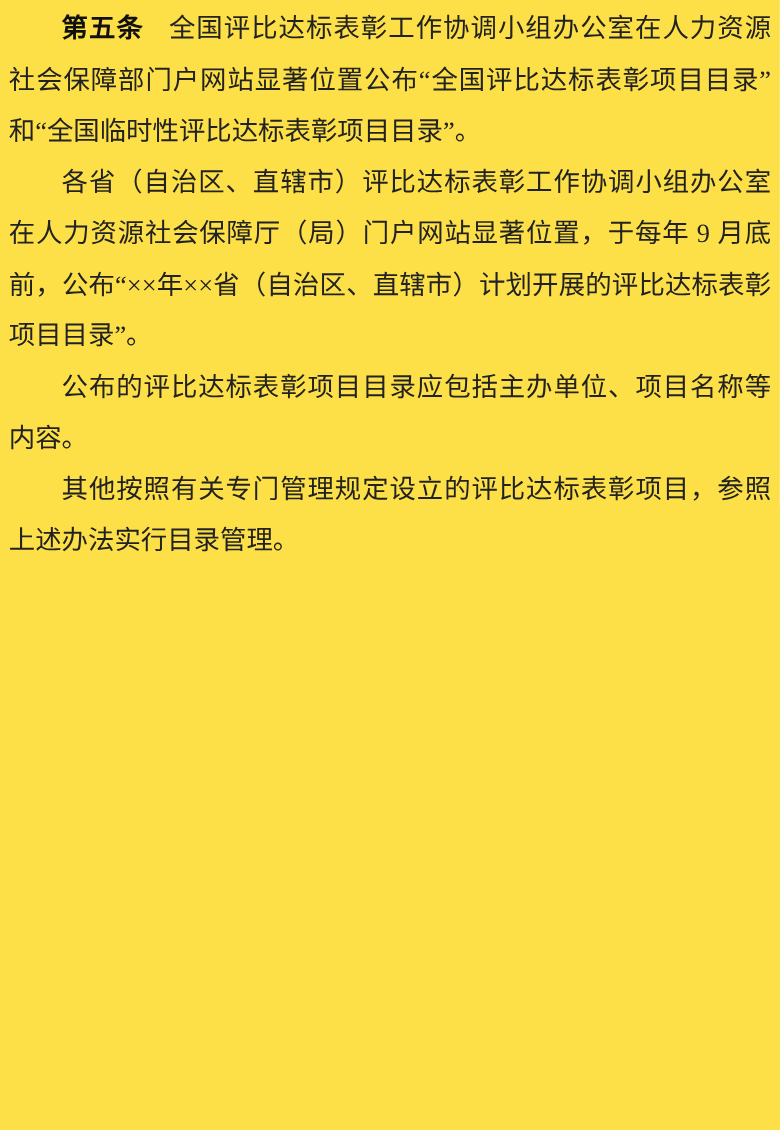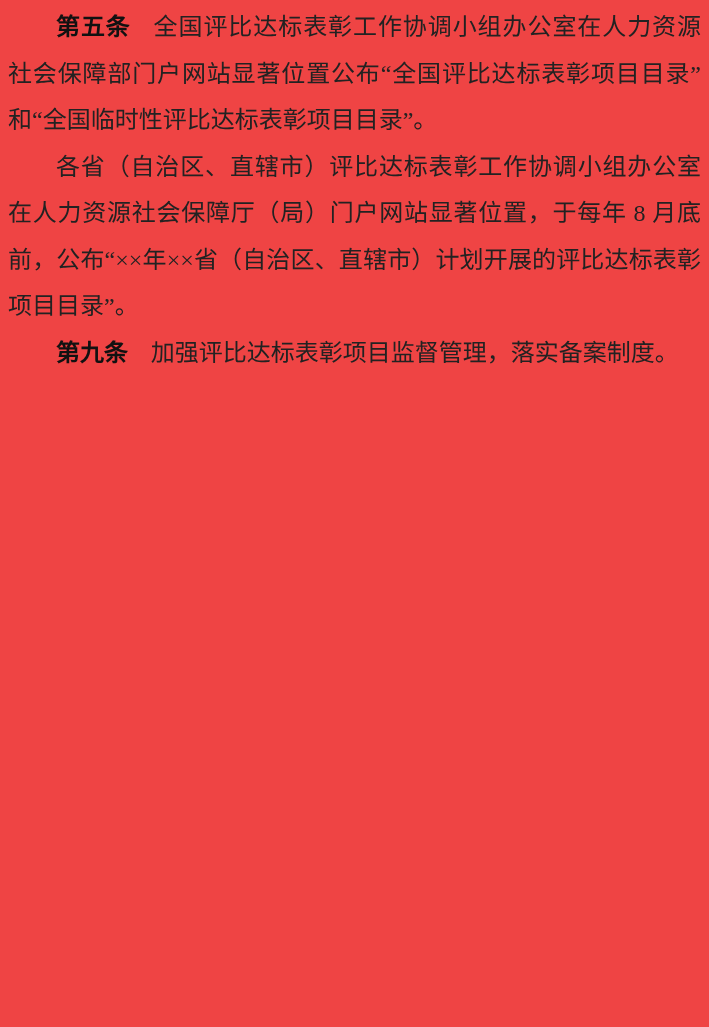--- a/index.html
+++ b/index.html
@@ -10,21 +10,21 @@
     width: 709px;
     height: 1027px;
     background: #ffffff;
     overflow: hidden;
   }
   .page {
     box-sizing: border-box;
     width: 709px;
     height: 1027px;
     padding: 4px 8px 0 8px;
-    background: #ef4444;
+    background: #fde047;
     font-family: "Liberation Serif", "DejaVu Serif", serif;
     font-size: 24px;
     line-height: 46.5px;
     color: #222222;
   }
   .para {
     margin: 0;
     text-align: justify;
     text-justify: inter-character;
     text-indent: 2em;
@@ -39,23 +39,24 @@
     
   }
 </style>
 </head>
 <body>
 
 <div class="page">
   <div id="paragraphs">
   <p class="para"><b class="article-label">第五条</b><span class="para-text">全国评比达标表彰工作协调小组办公室在人力资源社会保障部门户网站显著位置公布“全国评比达标表彰项目目录”和“全国临时性评比达标表彰项目目录”。</span></p>
 
-  <p class="para"><span class="para-text">各省（自治区、直辖市）评比达标表彰工作协调小组办公室在人力资源社会保障厅（局）门户网站显著位置，于每年 8 月底前，公布“××年××省（自治区、直辖市）计划开展的评比达标表彰项目目录”。</span></p>
+  <p class="para"><span class="para-text">各省（自治区、直辖市）评比达标表彰工作协调小组办公室在人力资源社会保障厅（局）门户网站显著位置，于每年 9 月底前，公布“××年××省（自治区、直辖市）计划开展的评比达标表彰项目目录”。</span></p>
+
+  <p class="para"><span class="para-text">公布的评比达标表彰项目目录应包括主办单位、项目名称等内容。</span></p>
+
+
+  <p class="para"><span class="para-text">其他按照有关专门管理规定设立的评比达标表彰项目，参照上述办法实行目录管理。</span></p>
 
 
 
-
-
-
-  <p class="para"><b class="article-label">第九条</b><span class="para-text">加强评比达标表彰项目监督管理，落实备案制度。</span></p>
 
 </div>
 </div>
 
 </body></html>

